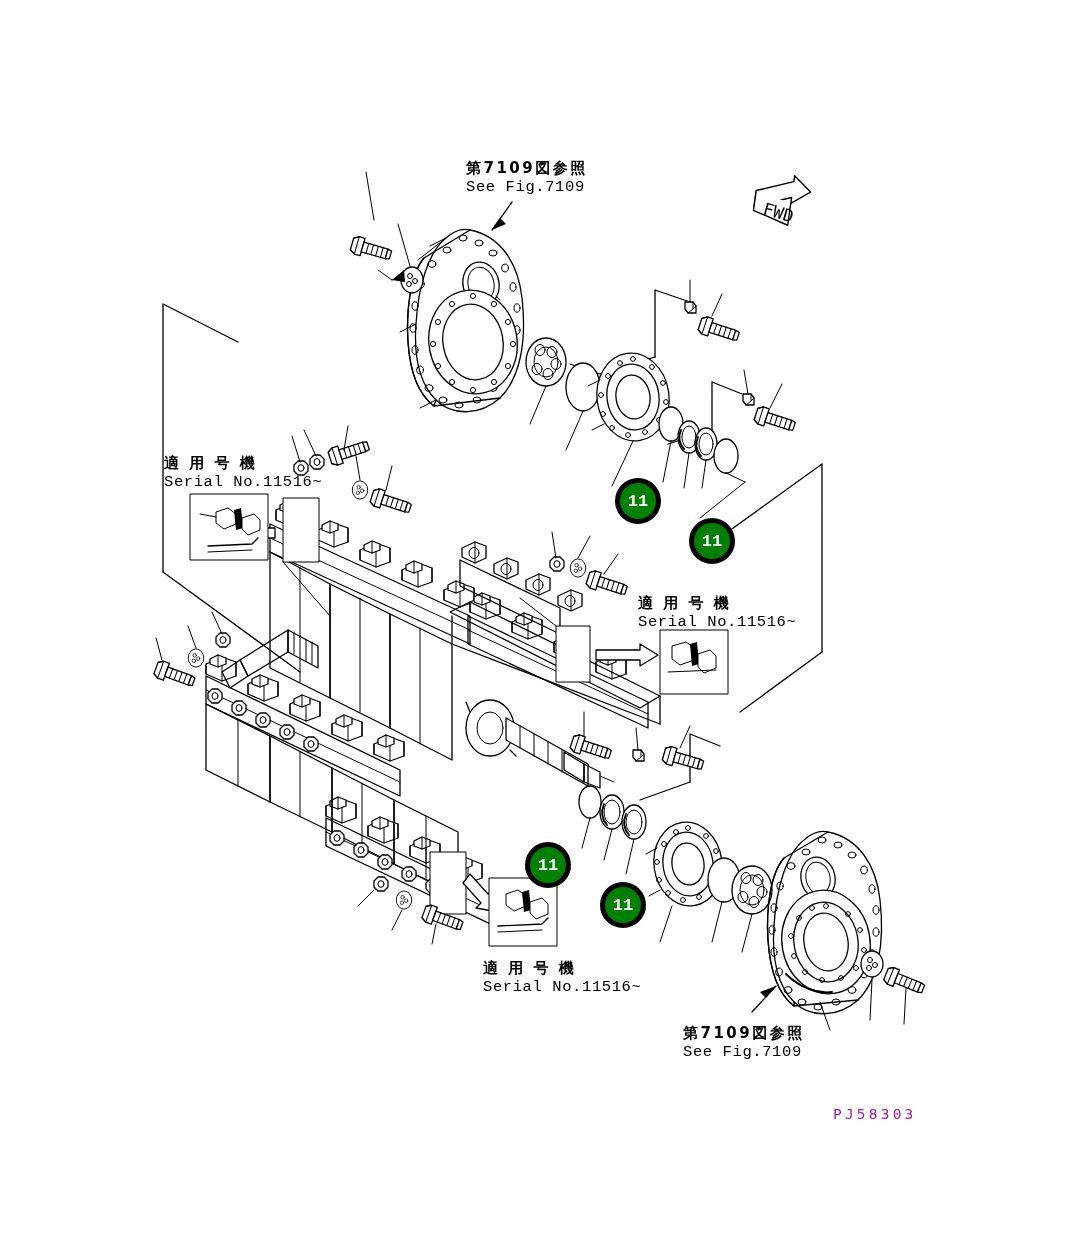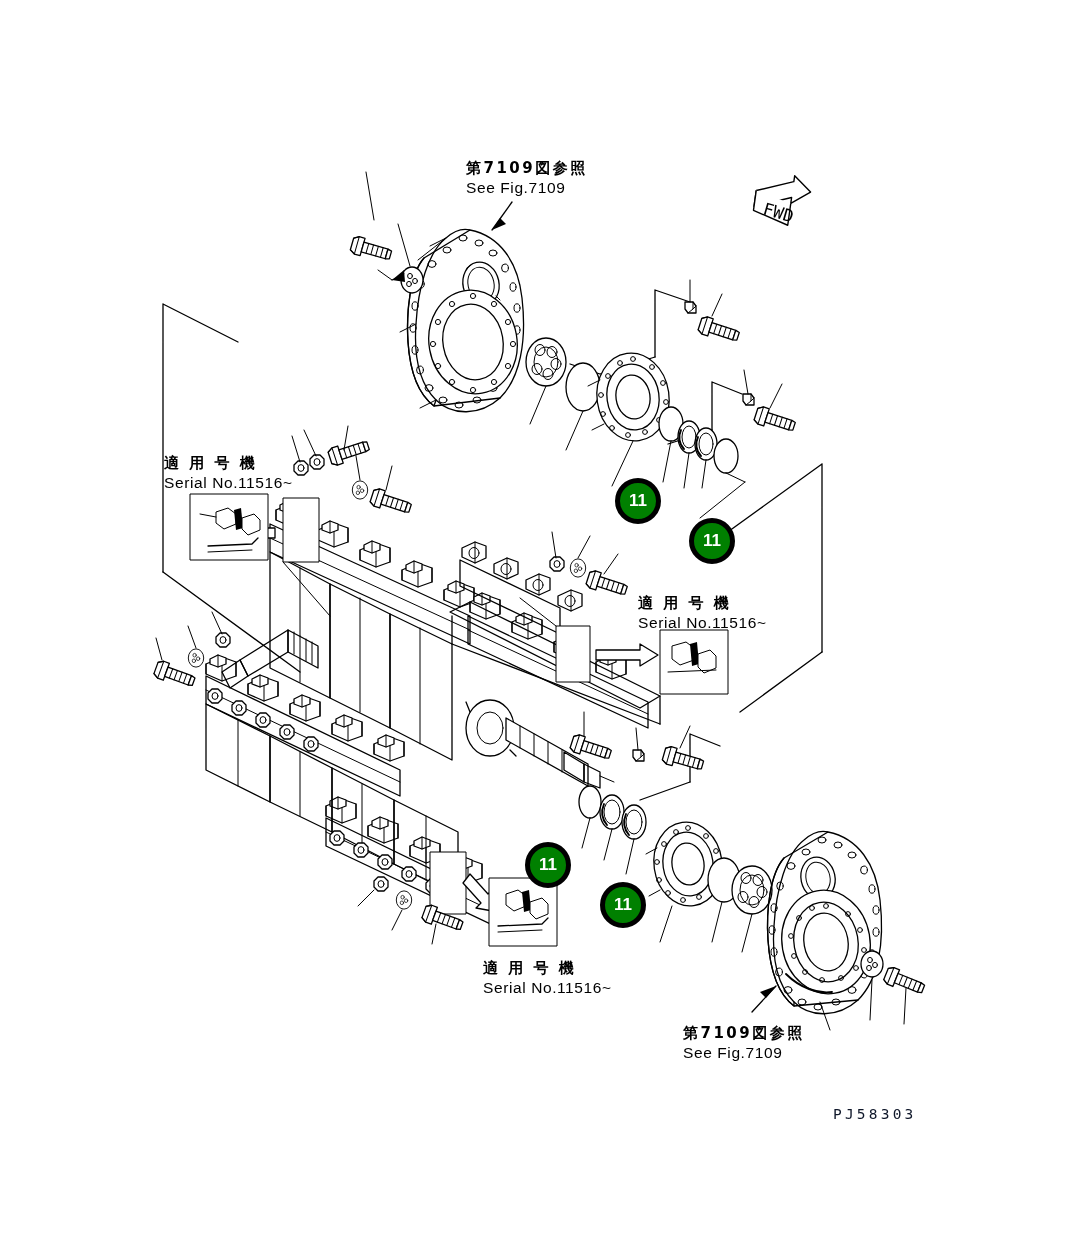--- a/index.html
+++ b/index.html
@@ -32,40 +32,40 @@
     color: #000000;
     line-height: 1.12;
   }
   .jp {
     font-family: "DejaVu Sans", sans-serif;
     font-size: 15px;
     letter-spacing: 2.5px;
     font-weight: 600;
   }
   .en {
-    font-family: Liberation Sans, sans-serif;
+    font-family: Liberation Mono, monospace;
     font-size: 15.5px;
     letter-spacing: 0.6px;
   }
   .drawno {
     font-family: "DejaVu Sans Mono", monospace;
     font-size: 14.5px;
     letter-spacing: 3.2px;
-    color: #0f172a;
+    color: #a21caf;
   }
   .callout {
     position: absolute;
     width: 46px;
     height: 46px;
     border-radius: 50%;
     box-sizing: border-box;
     display: flex;
     align-items: center;
     justify-content: center;
-    font-family: Liberation Sans, sans-serif;
+    font-family: Liberation Mono, monospace;
     font-size: 17px;
     font-weight: 600;
     color: #ffffff;
     cursor: pointer;
   }
 </style>
 </head>
 <body>
 
 <div id="sheet">

